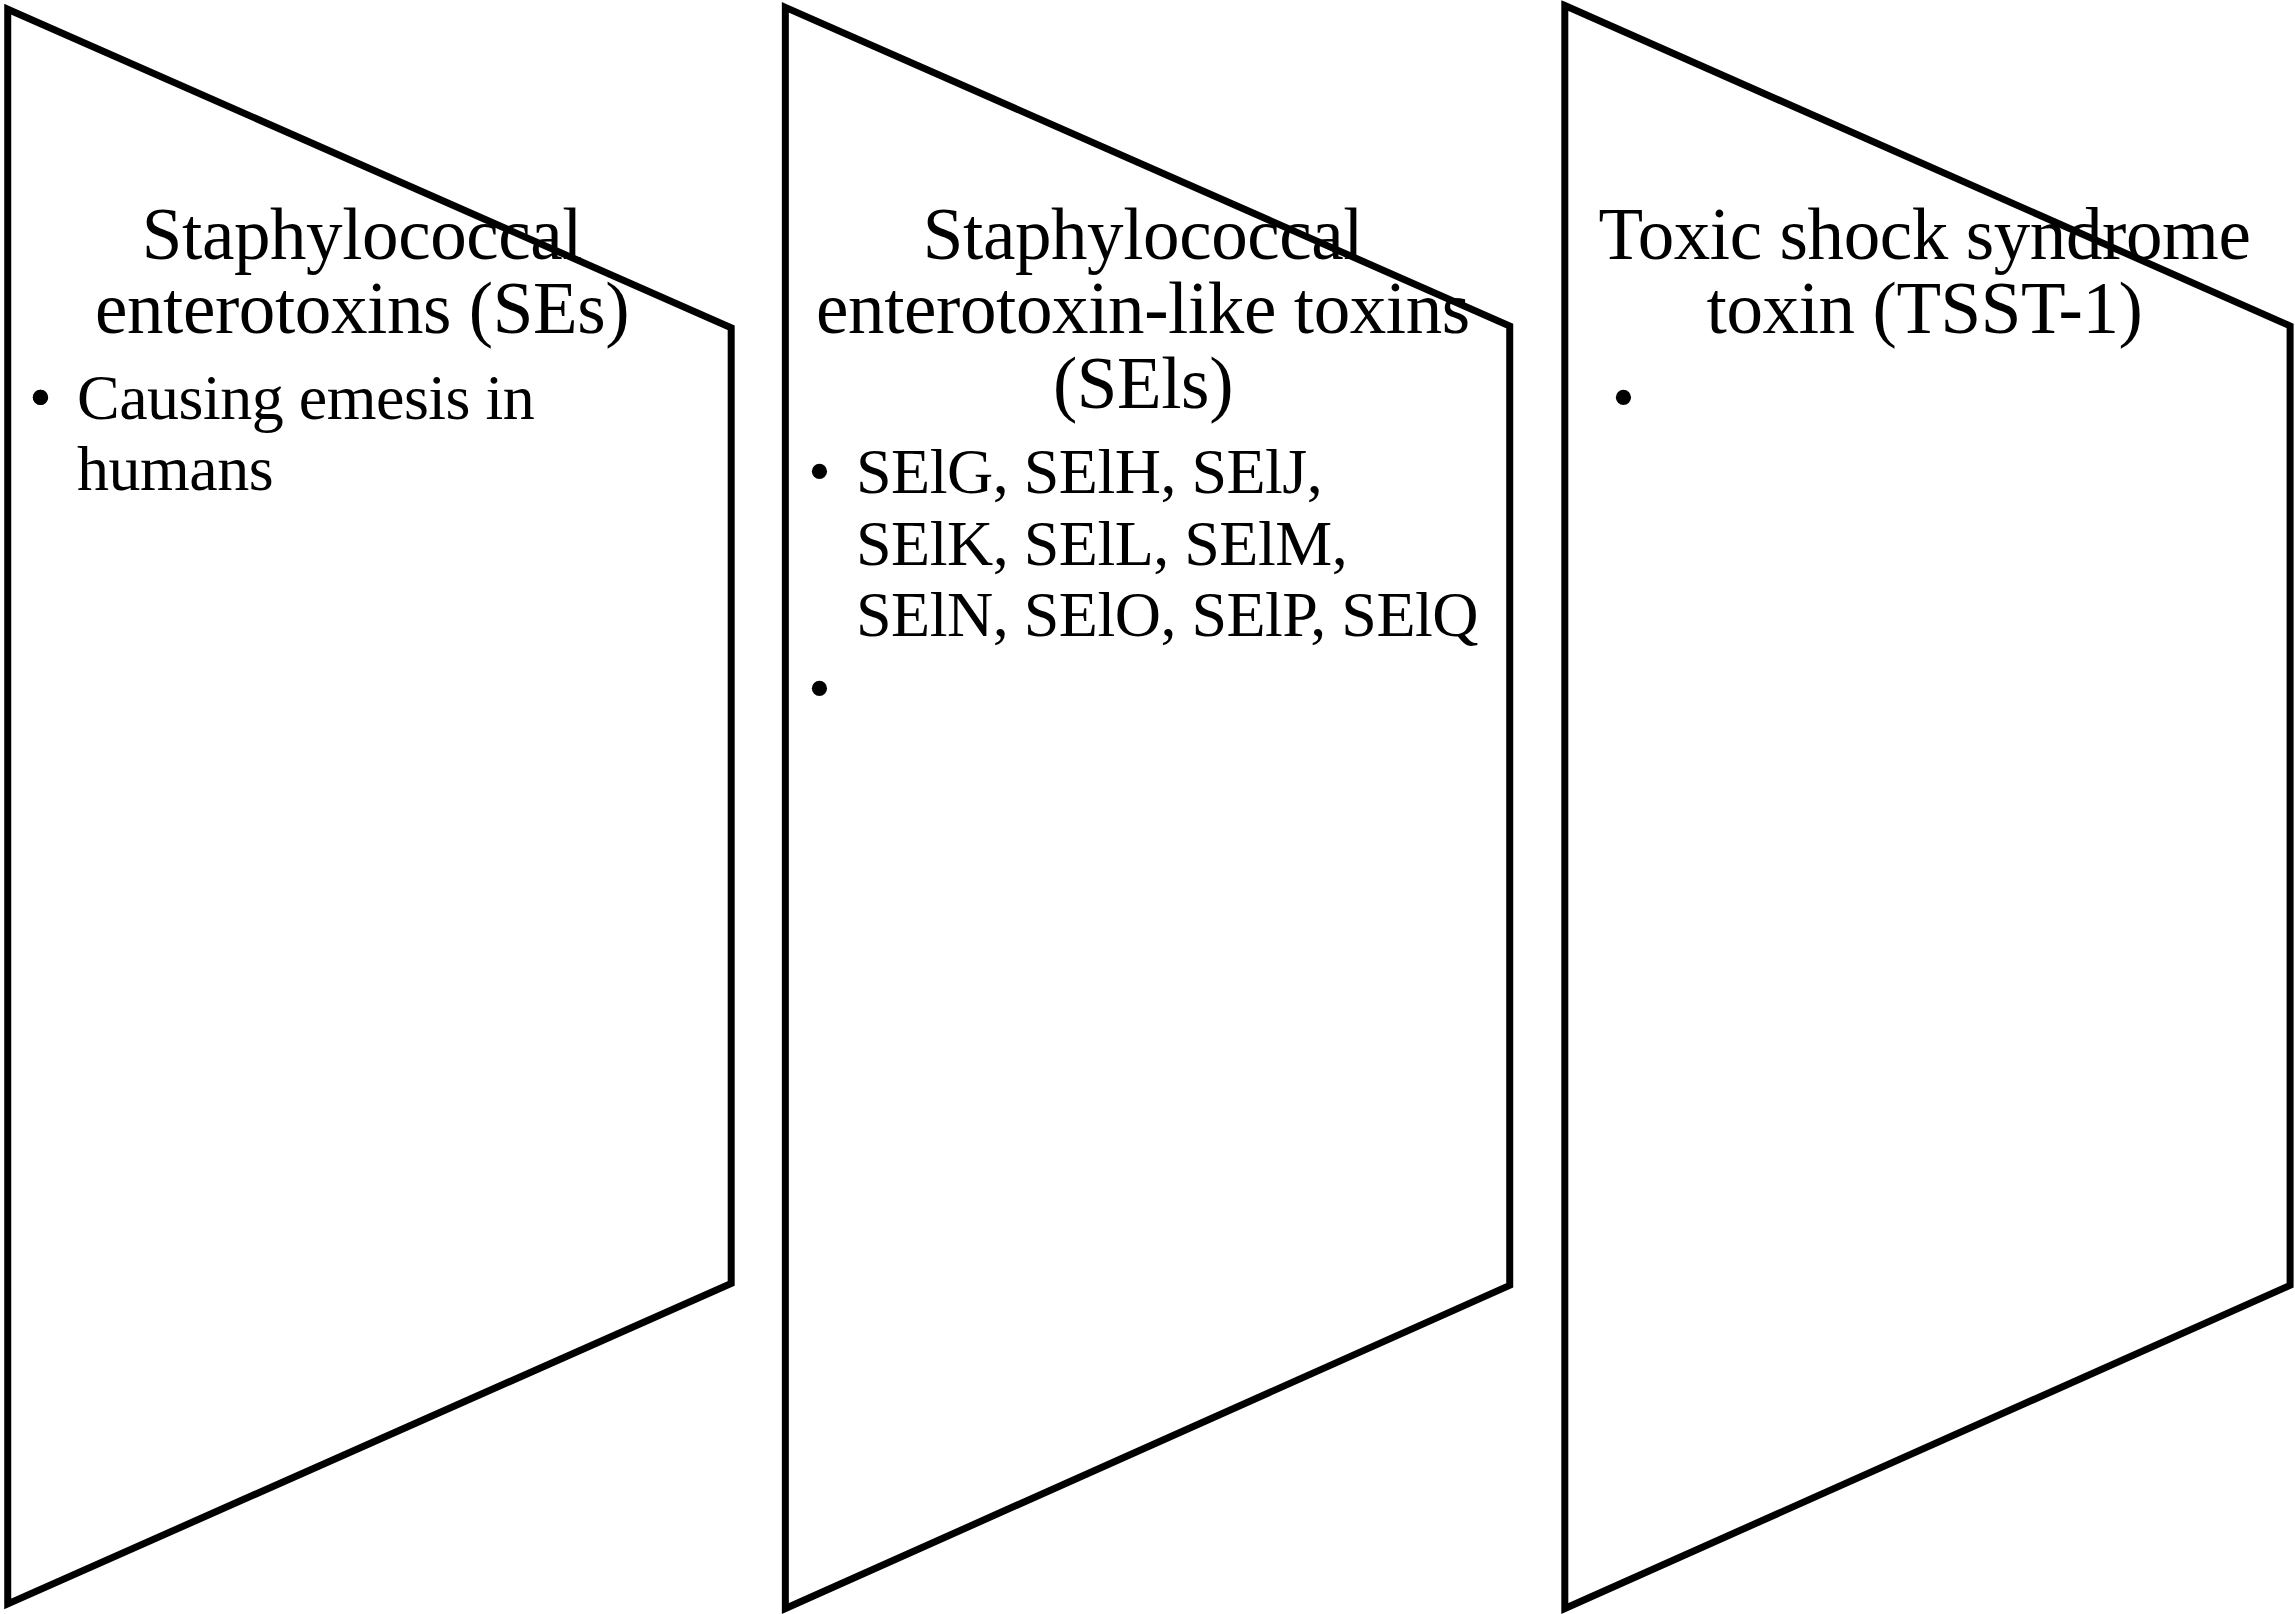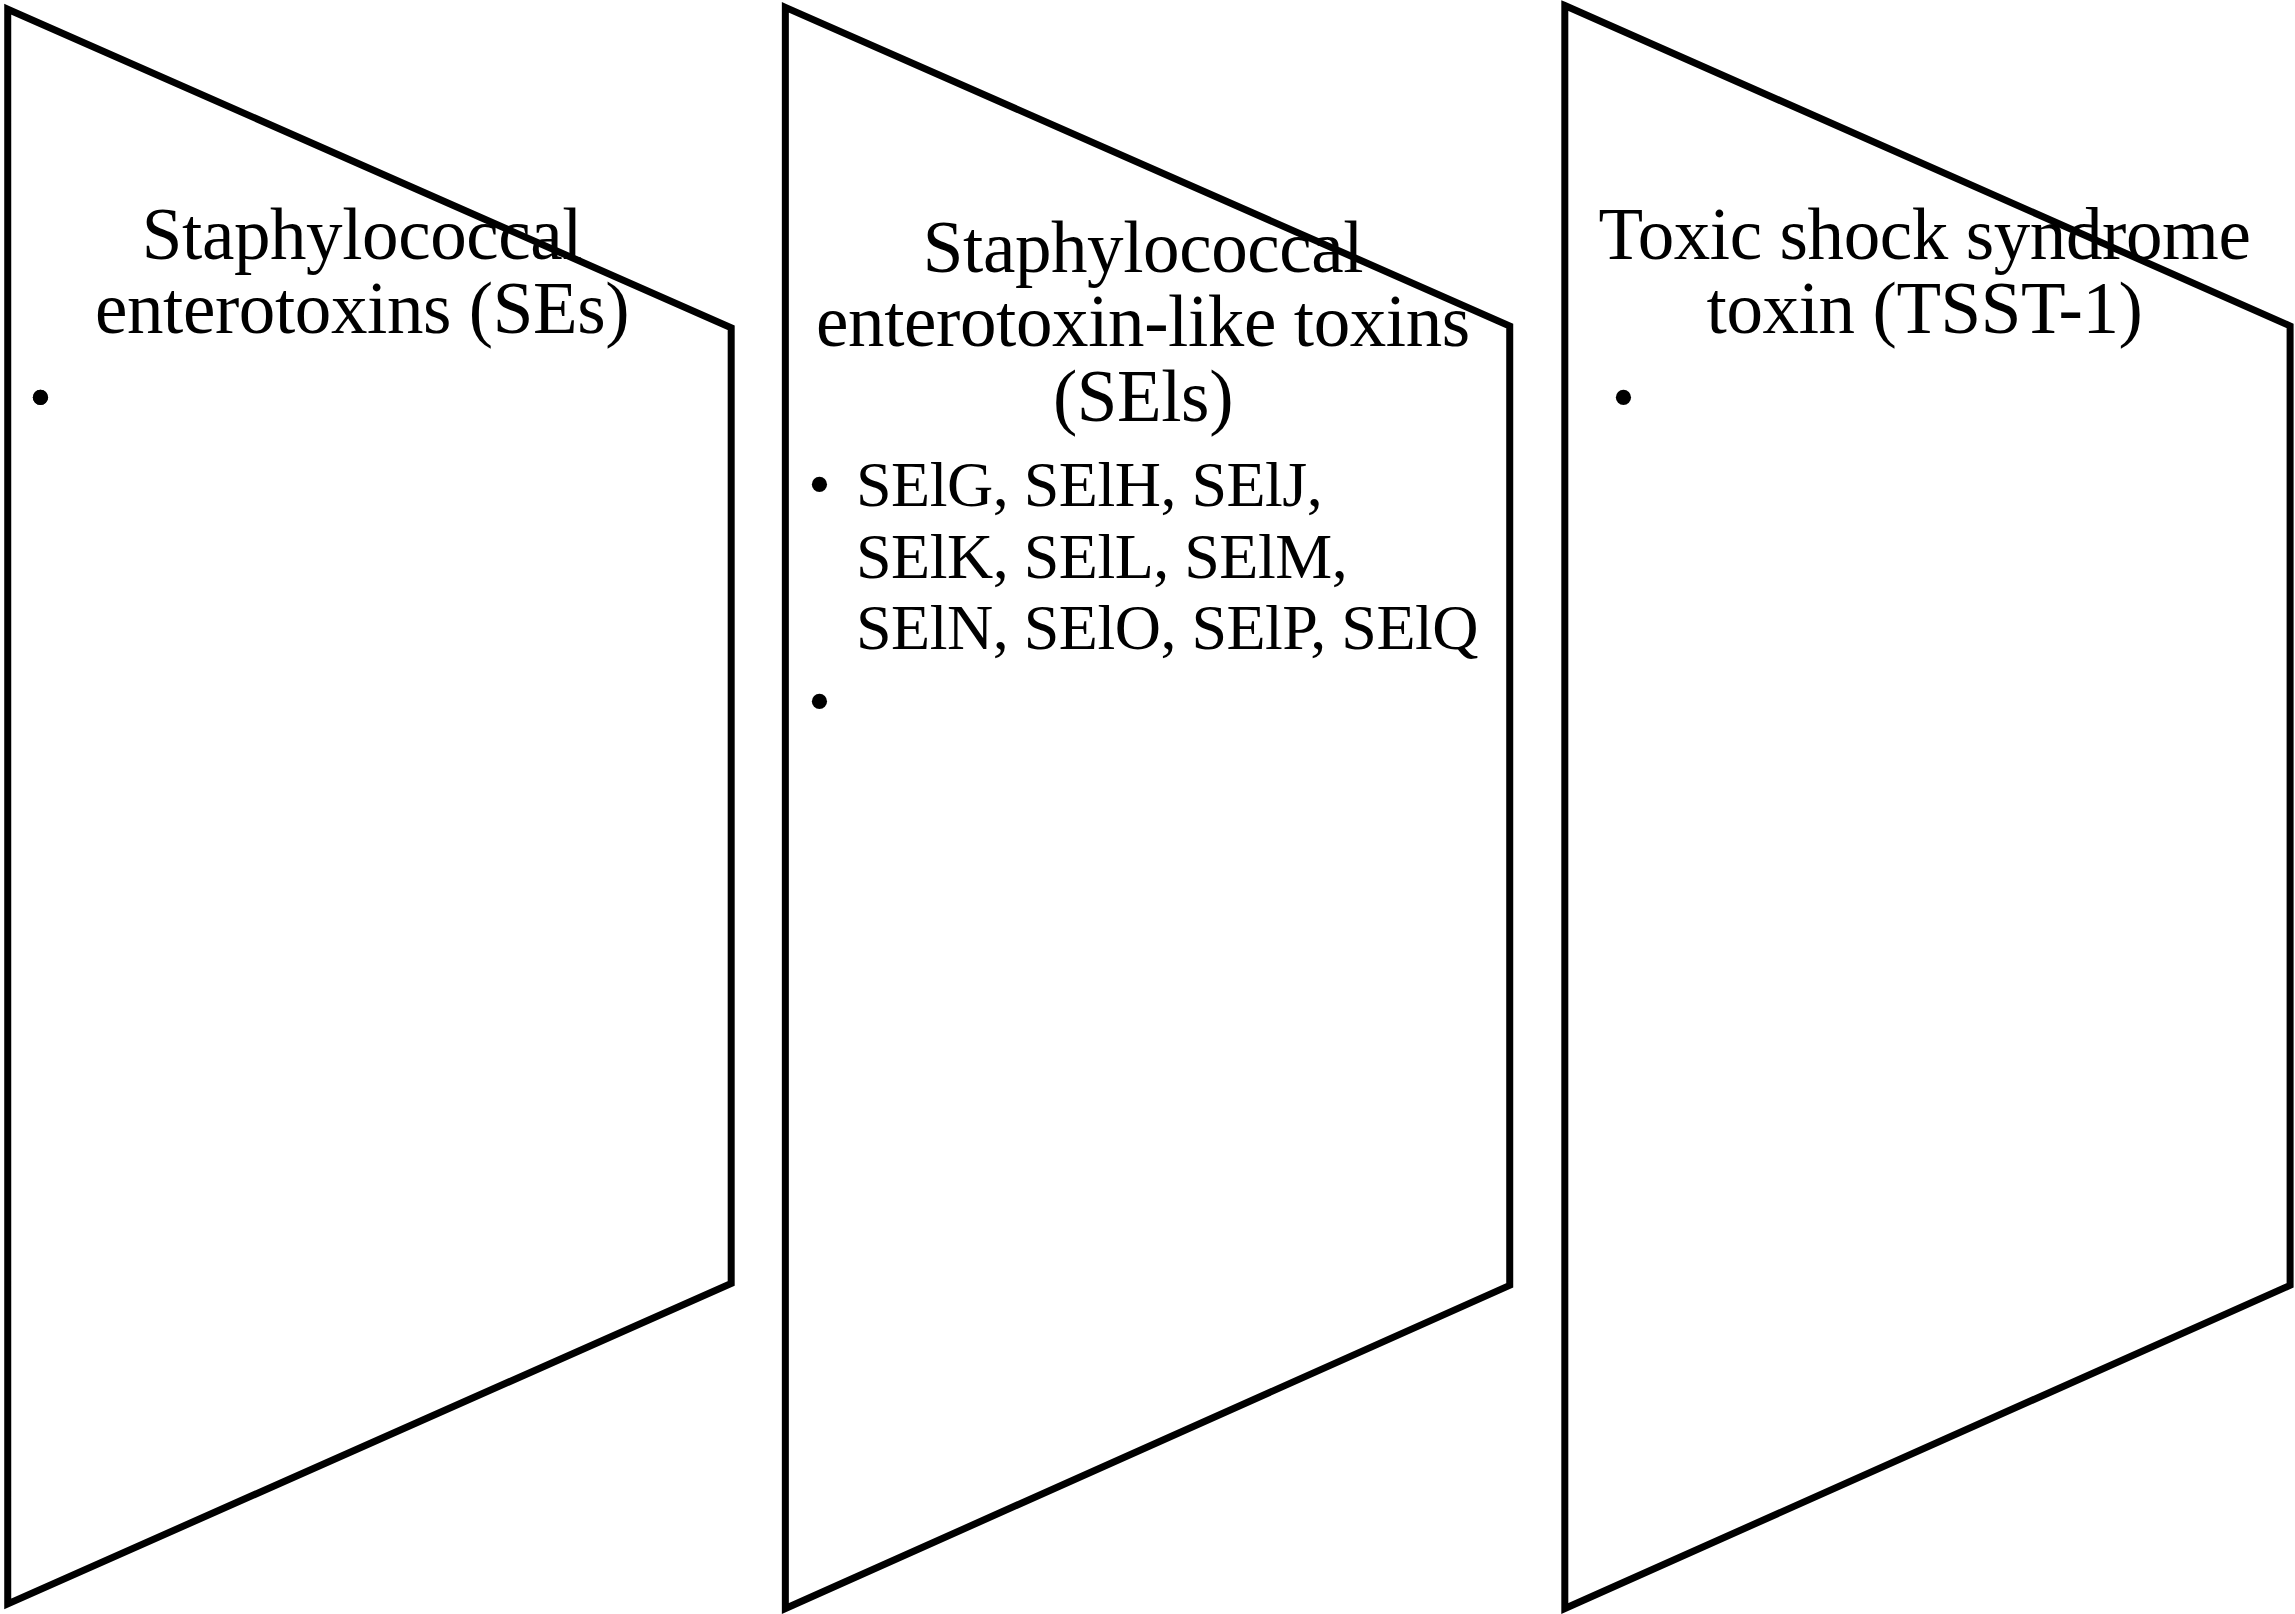--- a/index.html
+++ b/index.html
@@ -71,21 +71,21 @@
   .bullet-dot {
     position: absolute;
     left: 7.3px;
     top: 0;
     font-size: 64px;
     line-height: 1.12;
   }
 
   
   #panel-1-content { left: 22px;   top: 198px;  width: 680px; }
-  #panel-2-content { left: 801px;  top: 211px;  width: 684px; }
+  #panel-2-content { left: 801px;  top: 198px;  width: 684px; }
   #panel-3-content { left: 1581px; top: 198px;  width: 687px; }
 
   #panel-1-content .panel-title { font-size: 73px; }
   #panel-2-content .panel-title { font-size: 73px; }
   #panel-3-content .panel-title { font-size: 73px; font-family: Liberation Serif, serif; }
 
   #panel-1-content .bullet-list { font-size: 64px; margin-top: 14.7px; }
   #panel-2-content .bullet-list { font-size: 64px; margin-top: 14.7px; }
   #panel-3-content .bullet-list { font-size: 64px; margin-top: 14.7px; padding-left: 24px; }
 </style>
@@ -101,20 +101,21 @@
   </svg>
 
   <div class="panel-content" id="panel-1-content">
     <div class="panel-title">Staphylococcal enterotoxins (SEs)</div>
     <ul class="bullet-list">
       <li class="bullet-item">
         <span class="bullet-dot">•</span>
       </li>
       <li class="bullet-item">
         <span class="bullet-dot">•</span>
+        <span>Causing emesis in humans</span>
       </li>
     </ul>
   </div>
 
   <div class="panel-content" id="panel-2-content">
     <div class="panel-title">Staphylococcal enterotoxin-like toxins (SEls)</div>
     <ul class="bullet-list">
       <li class="bullet-item">
         <span class="bullet-dot">•</span>
         <span>SElG, SElH, SElJ, SElK, SElL, SElM, SElN, SElO, SElP, SElQ</span>

